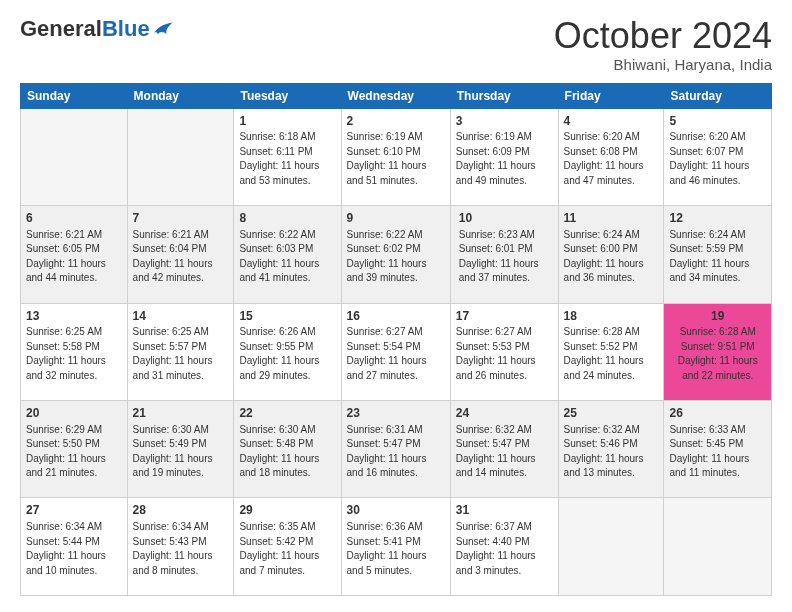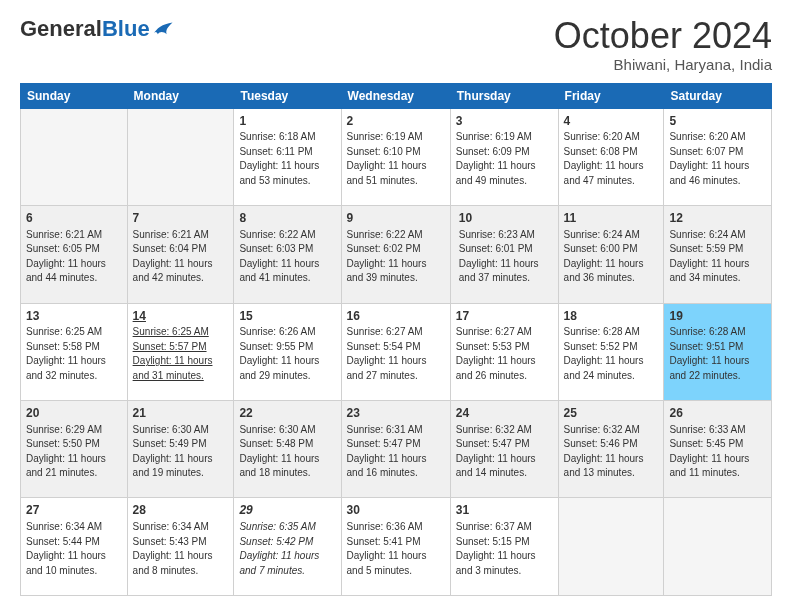--- a/index.html
+++ b/index.html
@@ -184,41 +184,41 @@
           <td style="background: rgb(240, 240, 240);">
             <span class="day-num">12</span>
             <div class="cell-info"><span>Sunrise: 6:24 AM</span><br><span>Sunset: 5:59 PM</span><br><span>Daylight: 11 hours and 34 minutes.</span></div>
           </td>
         </tr>
         <tr>
           <td style="background: rgb(255, 255, 255);">
             <span class="day-num">13</span>
             <div class="cell-info"><span>Sunrise: 6:25 AM</span><br><span>Sunset: 5:58 PM</span><br><span>Daylight: 11 hours and 32 minutes.</span></div>
           </td>
-          <td style="background: rgb(255, 255, 255); text-decoration: underline;">
+          <td style="background: rgb(255, 255, 255);">
             <span class="day-num">14</span>
             <div class="cell-info"><span>Sunrise: 6:25 AM</span><br><span>Sunset: 5:57 PM</span><br><span>Daylight: 11 hours and 31 minutes.</span></div>
           </td>
           <td style="background: rgb(255, 255, 255);">
             <span class="day-num">15</span>
             <div class="cell-info"><span>Sunrise: 6:26 AM</span><br><span>Sunset: 9:55 PM</span><br><span>Daylight: 11 hours and 29 minutes.</span></div>
           </td>
           <td style="background: rgb(255, 255, 255);">
             <span class="day-num">16</span>
             <div class="cell-info"><span>Sunrise: 6:27 AM</span><br><span>Sunset: 5:54 PM</span><br><span>Daylight: 11 hours and 27 minutes.</span></div>
           </td>
           <td style="background: rgb(255, 255, 255);">
             <span class="day-num">17</span>
             <div class="cell-info"><span>Sunrise: 6:27 AM</span><br><span>Sunset: 5:53 PM</span><br><span>Daylight: 11 hours and 26 minutes.</span></div>
           </td>
           <td style="background: rgb(255, 255, 255);">
             <span class="day-num">18</span>
             <div class="cell-info"><span>Sunrise: 6:28 AM</span><br><span>Sunset: 5:52 PM</span><br><span>Daylight: 11 hours and 24 minutes.</span></div>
           </td>
-          <td style="background: #7dd3fc;">
+          <td style="background: #ec4899; text-align: center;">
             <span class="day-num">19</span>
             <div class="cell-info"><span>Sunrise: 6:28 AM</span><br><span>Sunset: 9:51 PM</span><br><span>Daylight: 11 hours and 22 minutes.</span></div>
           </td>
         </tr>
         <tr>
           <td style="background: rgb(240, 240, 240);">
             <span class="day-num">20</span>
             <div class="cell-info"><span>Sunrise: 6:29 AM</span><br><span>Sunset: 5:50 PM</span><br><span>Daylight: 11 hours and 21 minutes.</span></div>
           </td>
           <td style="background: rgb(240, 240, 240);">
@@ -248,30 +248,30 @@
         </tr>
         <tr>
           <td style="background: rgb(255, 255, 255);">
             <span class="day-num">27</span>
             <div class="cell-info"><span>Sunrise: 6:34 AM</span><br><span>Sunset: 5:44 PM</span><br><span>Daylight: 11 hours and 10 minutes.</span></div>
           </td>
           <td style="background: rgb(255, 255, 255);">
             <span class="day-num">28</span>
             <div class="cell-info"><span>Sunrise: 6:34 AM</span><br><span>Sunset: 5:43 PM</span><br><span>Daylight: 11 hours and 8 minutes.</span></div>
           </td>
-          <td style="background: rgb(255, 255, 255); font-style: italic;">
+          <td style="background: rgb(255, 255, 255);">
             <span class="day-num">29</span>
             <div class="cell-info"><span>Sunrise: 6:35 AM</span><br><span>Sunset: 5:42 PM</span><br><span>Daylight: 11 hours and 7 minutes.</span></div>
           </td>
           <td style="background: rgb(255, 255, 255);">
             <span class="day-num">30</span>
             <div class="cell-info"><span>Sunrise: 6:36 AM</span><br><span>Sunset: 5:41 PM</span><br><span>Daylight: 11 hours and 5 minutes.</span></div>
           </td>
           <td style="background: rgb(255, 255, 255);">
             <span class="day-num">31</span>
-            <div class="cell-info"><span>Sunrise: 6:37 AM</span><br><span>Sunset: 5:15 PM</span><br><span>Daylight: 11 hours and 3 minutes.</span></div>
+            <div class="cell-info"><span>Sunrise: 6:37 AM</span><br><span>Sunset: 4:40 PM</span><br><span>Daylight: 11 hours and 3 minutes.</span></div>
           </td>
           <td style="background: rgb(245, 245, 245);"></td>
           <td style="background: rgb(245, 245, 245);"></td>
         </tr>
       </tbody>
   </table>
 </div>
 
 </body></html>

